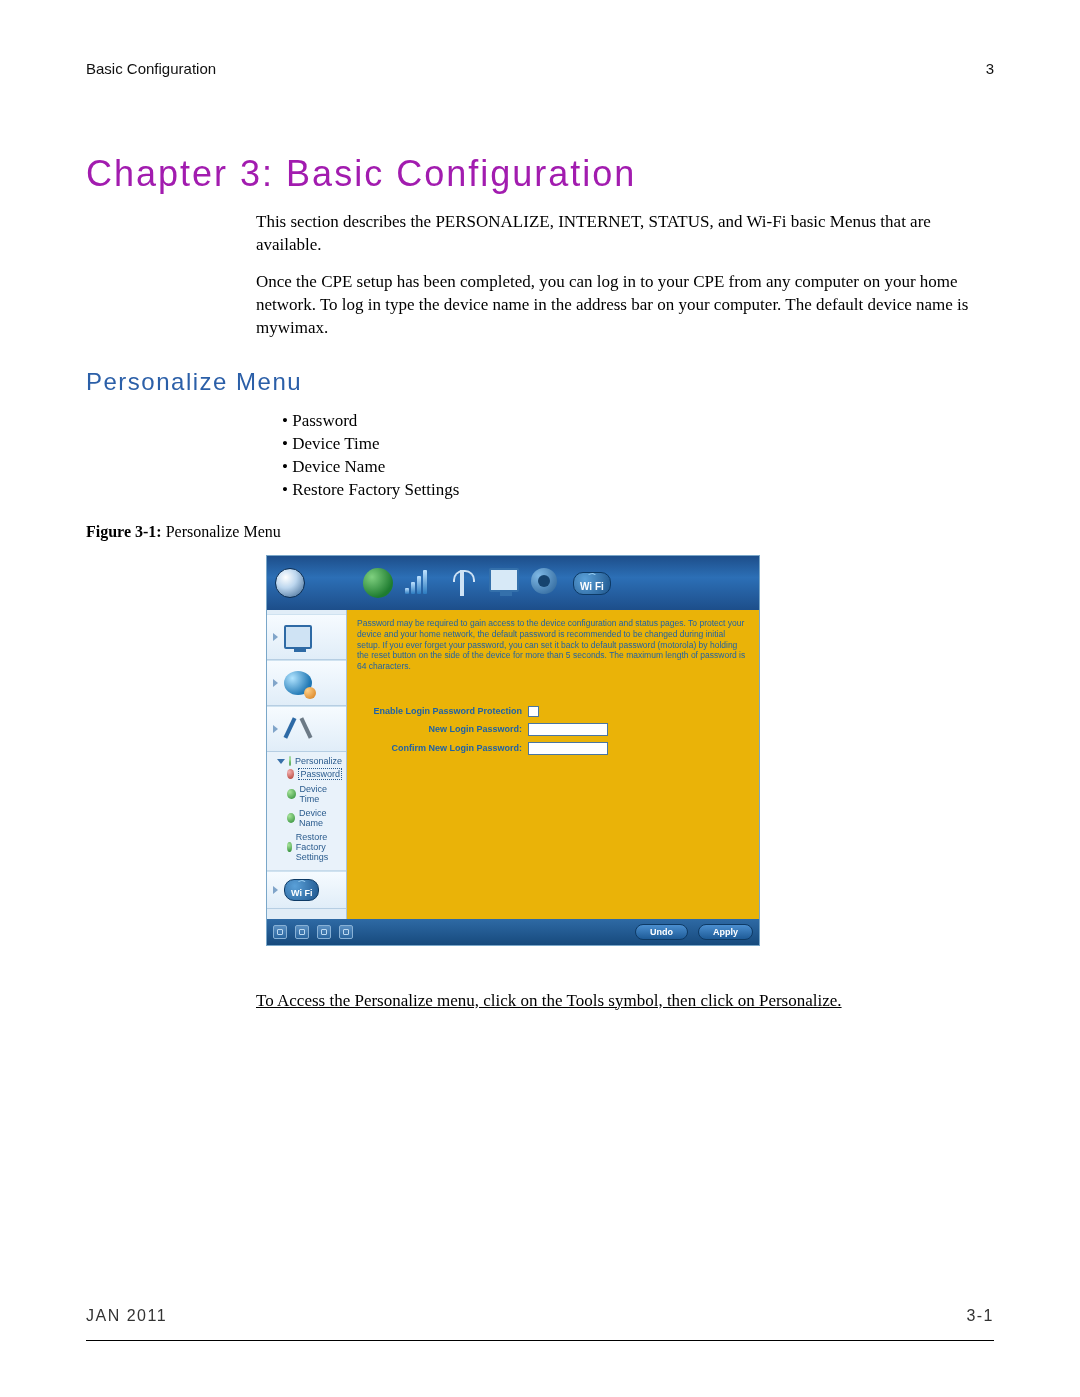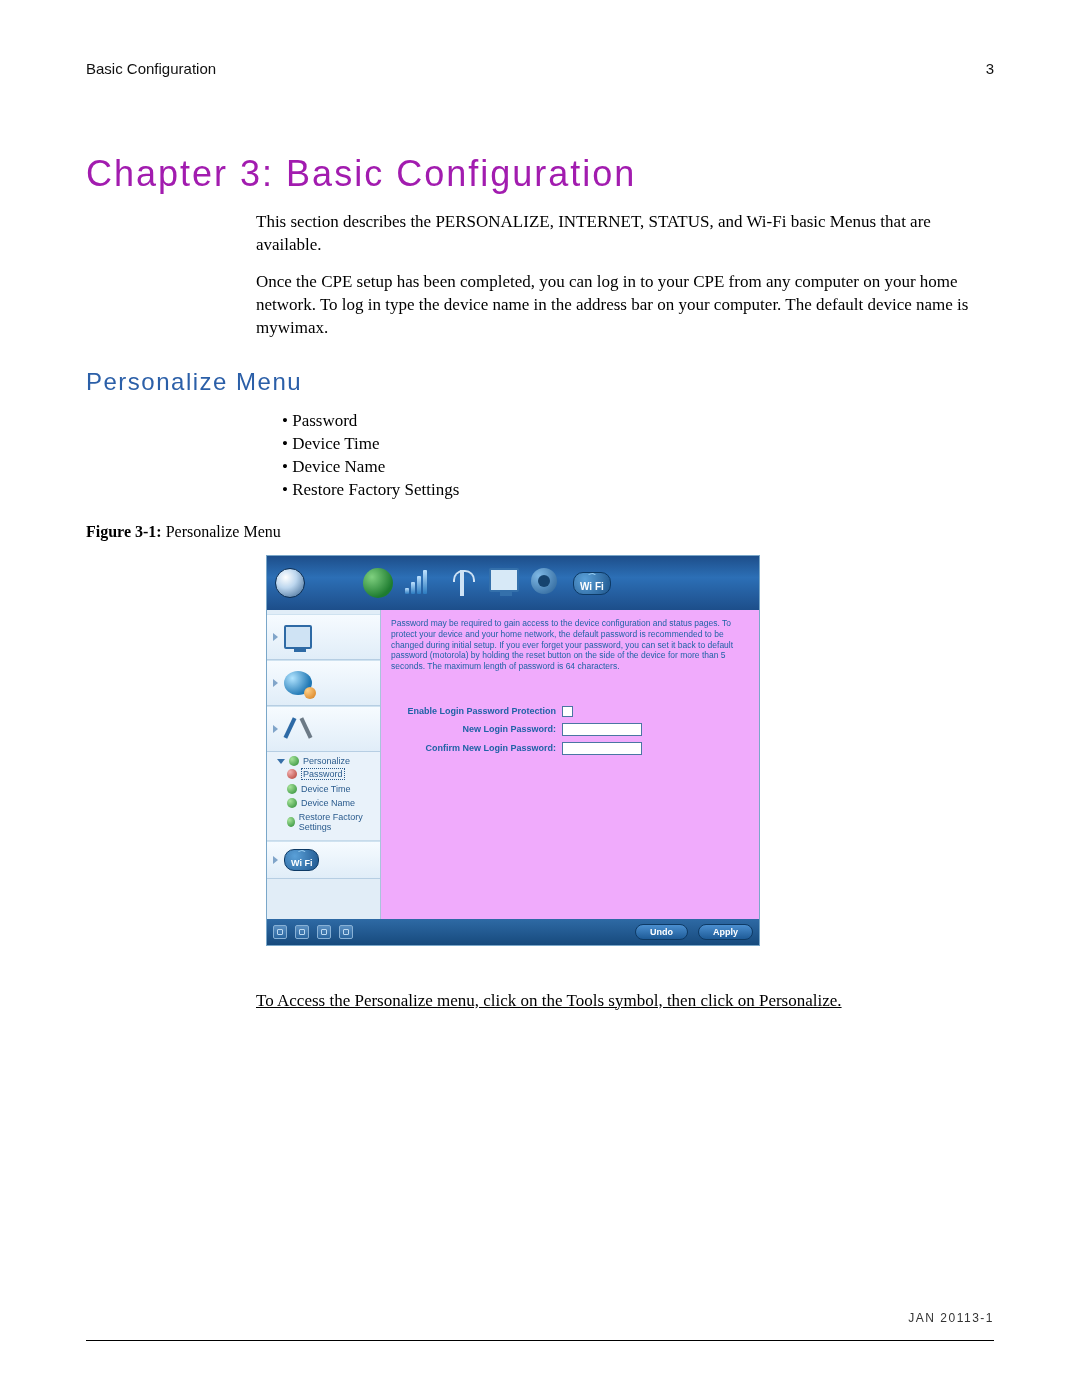--- a/index.html
+++ b/index.html
@@ -122,21 +122,21 @@
   .t-monitor::after{content:"";position:absolute;bottom:-6px;left:9px;width:12px;height:4px;background:#3470ab;}
   .t-gear{ width:26px;height:26px;border-radius:50%;background:radial-gradient(circle at 30% 30%,#7fb9e6,#275e93);position:relative;}
   .t-gear::after{content:"";position:absolute;inset:7px;border-radius:50%;background:#16436e;}
   .wifi-pill{ padding:2px 6px; border-radius:10px; font-size:10px; font-weight:bold; color:#fff;
     background: radial-gradient(circle at 30% 30%, #5aa0d8, #1e558c); border:1px solid #0d3a66; }
   .wifi-pill .arc{ display:block; font-size:8px; line-height:6px; color:#aee0ff; text-align:center; }
 
   .figure-body { display:flex; }
 
   
-  .leftnav { width:114px; background:#e1edf7; padding-top:4px; border-right:1px solid #a9c3db; }
+  .leftnav { width:80px; background:#e1edf7; padding-top:4px; border-right:1px solid #a9c3db; }
   .leftnav .big {
     height:46px; background:linear-gradient(#f6fbff,#e0edf8);
     border-top:1px solid #cfe2f0; border-bottom:1px solid #b6ceE3;
     display:flex; align-items:center; gap:6px; padding-left:6px;
   }
   .leftnav .big .tri{ width:0;height:0;border-top:4px solid transparent;border-bottom:4px solid transparent;border-left:5px solid #3870a8; opacity:.6;}
   .big .ico{ width:28px;height:24px;position:relative; }
   .ico-monitor{ border:2px solid #2e6aa5;background:#cfe3f4;border-radius:2px; }
   .ico-monitor::after{content:"";position:absolute;bottom:-5px;left:8px;width:12px;height:3px;background:#2e6aa5;}
   .ico-globe{ width:26px;height:26px;border-radius:50%;background:radial-gradient(circle at 30% 30%,#b1e4ff,#1f77b4 70%); }
@@ -150,44 +150,44 @@
   .leftnav .exp .hdr .tri{ width:0;height:0;border-left:4px solid transparent;border-right:4px solid transparent;border-top:5px solid #3870a8; }
   .globedot{width:10px;height:10px;border-radius:50%;background:radial-gradient(circle at 30% 30%,#a7e49a,#2a8a33);}
   .gd-red{background:radial-gradient(circle at 30% 30%,#f3b1b1,#b13a2e);}
   .leftnav .sub { font-size:9px; display:flex; align-items:center; gap:4px; padding:2px 0 2px 10px; color:#2a5b8d; }
   .leftnav .sub.sel span.txt{ border:1px dotted #2a5b8d; padding:0 1px; }
   .leftnav .wifi-row{ height:38px; display:flex; align-items:center; gap:6px; padding-left:6px;
     background:linear-gradient(#f6fbff,#e0edf8); border-top:1px solid #cfe2f0; border-bottom:1px solid #b6ceE3;}
   .leftnav .wifi-row .tri{ width:0;height:0;border-top:4px solid transparent;border-bottom:4px solid transparent;border-left:5px solid #3870a8; opacity:.6;}
 
   
-  .mainpanel { flex:1; background:#f0abfc; padding:8px 10px 8px 10px; position:relative; min-height:300px; }
+  .mainpanel { flex:1; background:#eab308; padding:8px 10px 8px 10px; position:relative; min-height:300px; }
   .helptext { font-size:8.5px; color:#1f62a6; line-height:1.25; margin-bottom:34px; }
   .formrow { display:flex; align-items:center; gap:6px; font-size:9px; font-weight:bold; color:#1f62a6; margin-bottom:6px; }
   .formrow .lbl{ width:165px; text-align:right; }
   .formrow input[type=text]{ width:80px; height:13px; border:1px solid #4a76a2; background:#fff; }
   .formrow input[type=checkbox]{ width:11px;height:11px;border:1px solid #4a76a2;background:#fff;appearance:none; }
 
   .bottombar{
     height:26px; background:linear-gradient(#2e6aa5,#174a7d);
     display:flex; align-items:center; justify-content:space-between; padding:0 6px;
   }
   .bb-left{ display:flex; gap:8px; }
   .bb-ico{ width:14px;height:14px;border:1px solid #88b1d6;background:linear-gradient(#5a8fc1,#2b669f);border-radius:2px;position:relative;}
   .bb-ico::after{content:"";position:absolute;inset:3px;border:1px solid #bcd9f1;border-radius:1px;}
   .bb-right{ display:flex; gap:10px; }
   .pillbtn{ font-size:9px; font-weight:bold; color:#fff; padding:2px 14px; border-radius:9px;
     background:linear-gradient(#4b8fd0,#1e5b97); border:1px solid #0e3a65; }
 
   
   .page-footer{
     position:absolute; left:86px; right:86px; bottom:72px;
-    display:flex; justify-content:flex-end;
+    display:flex; justify-content:space-between;
     font-family: Arial, Helvetica, sans-serif;
-    font-size:12px; letter-spacing:1.5px; color:#333;
+    font-size:16px; letter-spacing:1.5px; color:#333;
   }
   .hrule{ position:absolute; left:86px; right:86px; bottom:56px; border-top:1px solid #000; }
 
   .after-figure { margin-top: 44px; text-decoration: underline; }
 </style>
 </head>
 <body>
 
 <div class="page">
 

